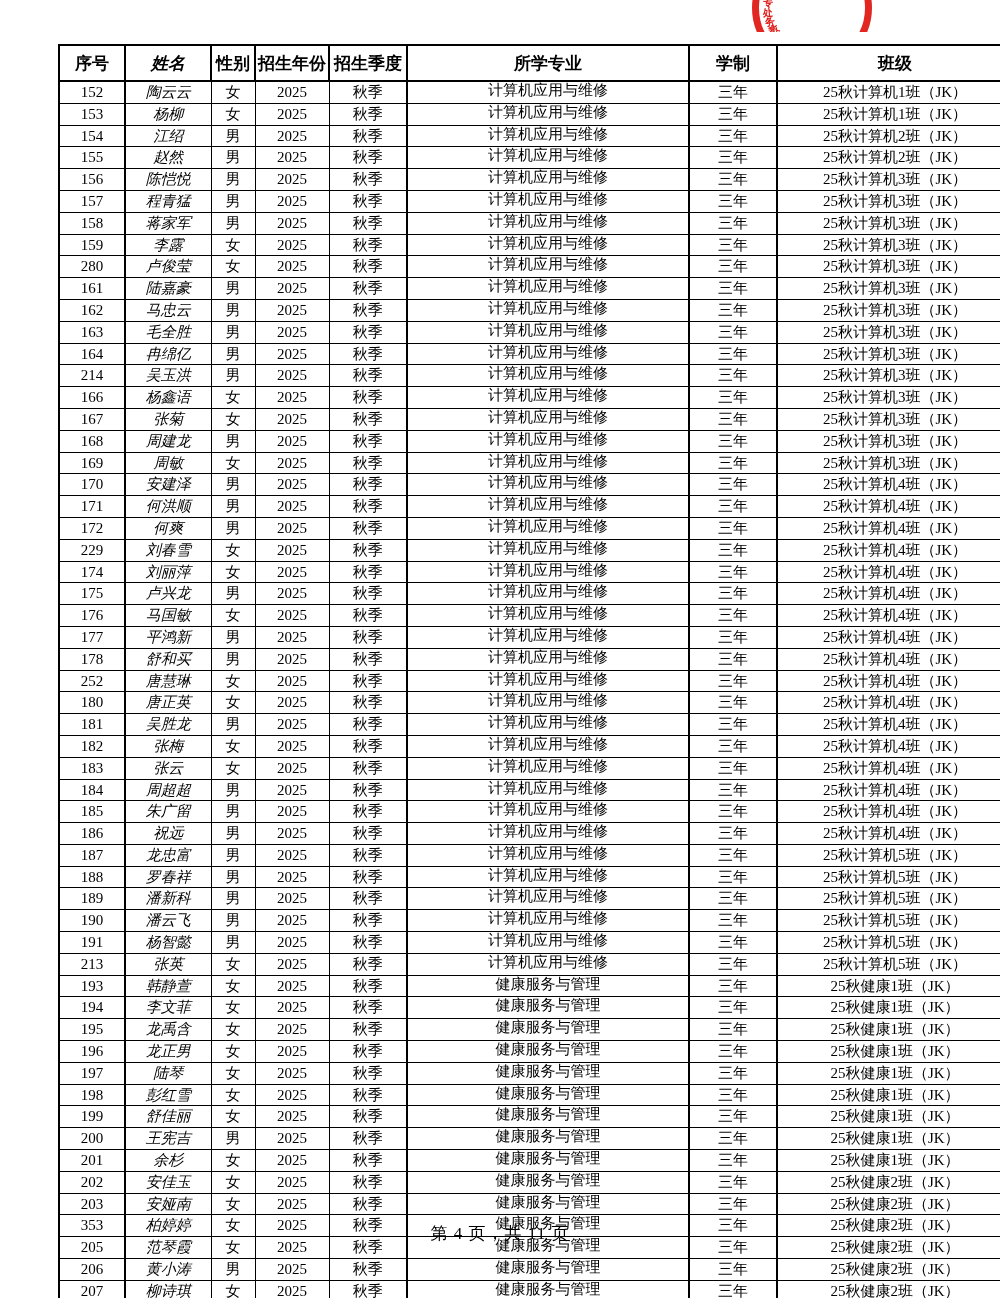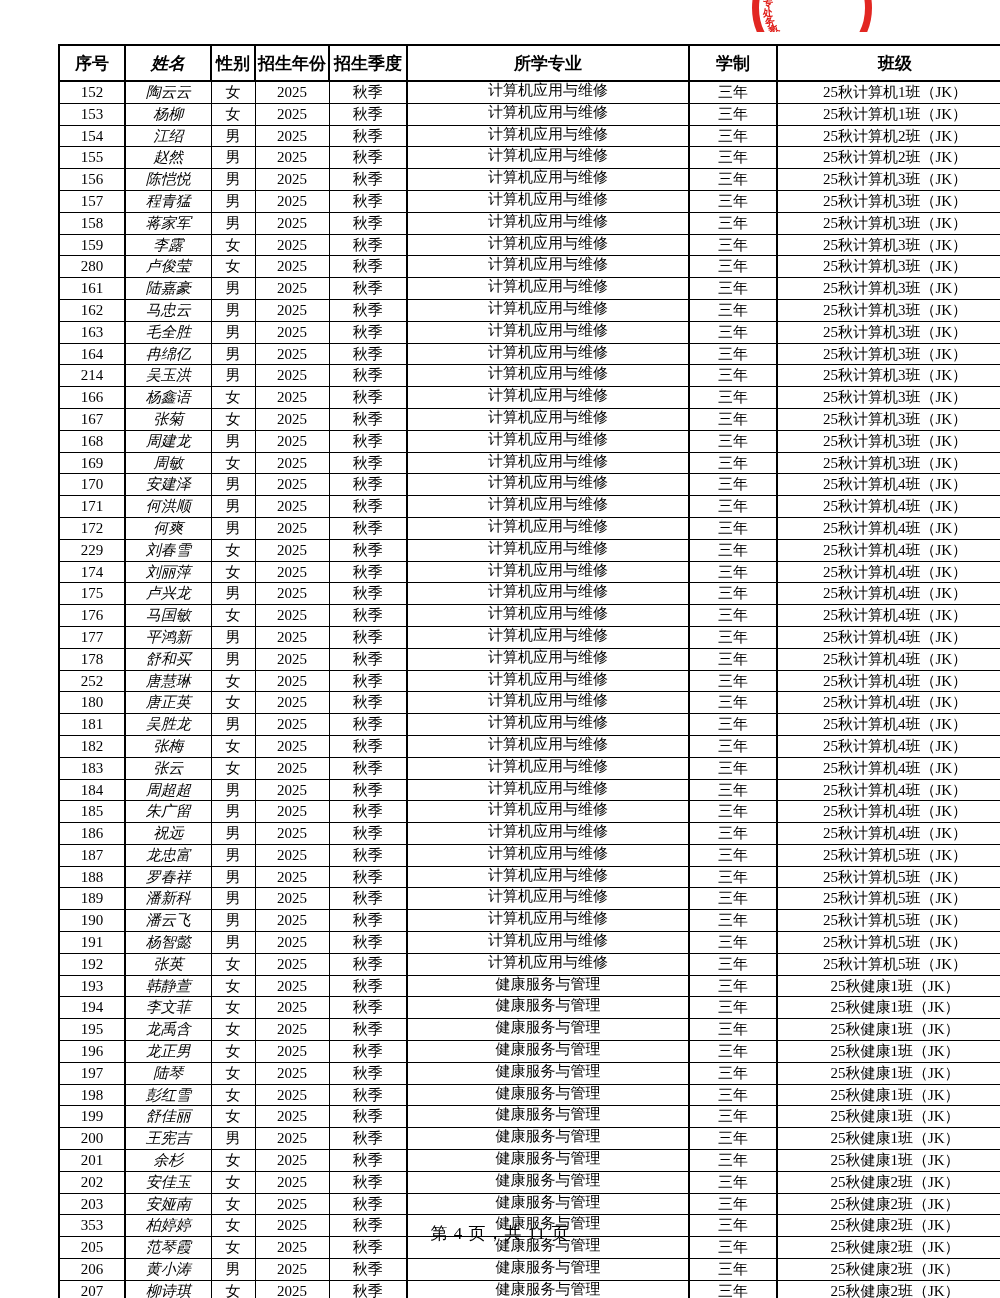--- a/index.html
+++ b/index.html
@@ -550,21 +550,21 @@
           <td class="num">191</td>
           <td>杨智懿</td>
           <td>男</td>
           <td class="num">2025</td>
           <td>秋季</td>
           <td>计算机应用与维修</td>
           <td>三年</td>
           <td>25秋计算机5班（JK）</td>
         </tr>
         <tr>
-          <td class="num">192</td>
+          <td class="num">213</td>
           <td>张英</td>
           <td>女</td>
           <td class="num">2025</td>
           <td>秋季</td>
           <td>计算机应用与维修</td>
           <td>三年</td>
           <td>25秋计算机5班（JK）</td>
         </tr>
         <tr>
           <td class="num">193</td>

